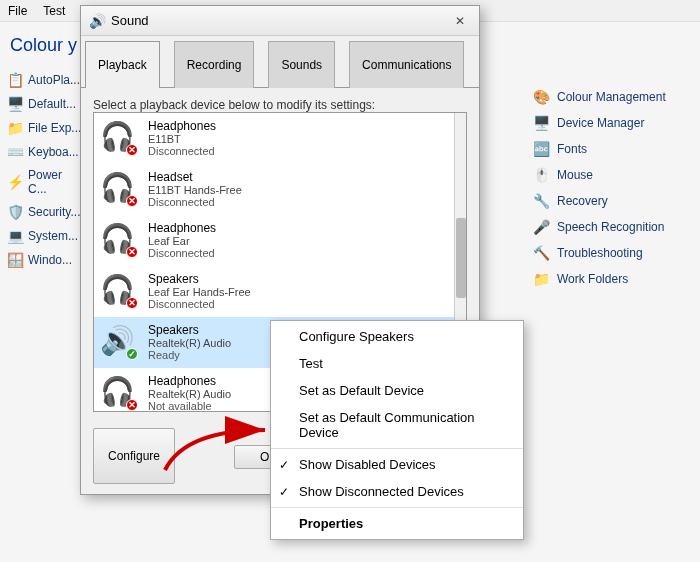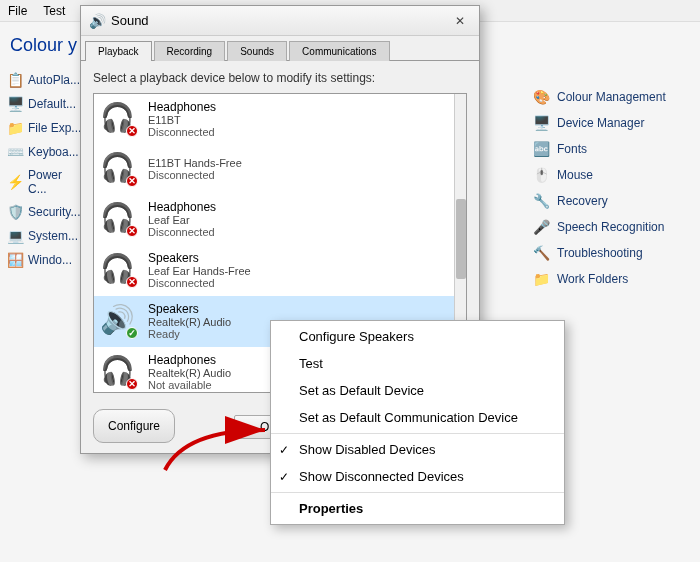--- a/index.html
+++ b/index.html
@@ -161,26 +161,26 @@
 
     
     .tabs {
       display: flex;
       padding: 4px 4px 0 4px;
       background: #f0f0f0;
       border-bottom: 1px solid #999;
     }
 
     .tab {
-      padding: 4px 12px;
-      font-size: 10px;
+      padding: 16px 12px;
+      font-size: 12px;
       cursor: pointer;
       border: 1px solid transparent;
       border-bottom: none;
-      margin-right: 2px;
+      margin-right: 14px;
       background: #d8d8d8;
       border-color: #aaa #aaa transparent #aaa;
       position: relative;
       top: 1px;
     }
 
     .tab.active {
       background: #f0f0f0;
       border-color: #999 #999 #f0f0f0 #999;
       z-index: 1;
@@ -188,21 +188,21 @@
 
     
     .dialog-content {
       padding: 10px 12px;
       background: #f0f0f0;
     }
 
     .dialog-desc {
       font-size: 12px;
       color: #333;
-      margin-bottom: 8px;
+      margin-bottom: 0;
     }
 
     
     .device-list {
       background: white;
       border: 1px solid #999;
       height: 300px;
       overflow-y: auto;
       position: relative;
     }
@@ -273,26 +273,26 @@
     }
 
     .device-state {
       font-size: 11px;
       color: #555;
     }
 
     
     .configure-btn {
       margin-top: 8px;
-      padding: 9px 14px;
+      padding: 20px 14px;
       font-size: 12px;
       background: linear-gradient(to bottom, #f8f8f8, #e0e0e0);
       border: 1px solid #aaa;
       cursor: pointer;
-      border-radius: 10px;
+      border-radius: 2px;
     }
 
     
     .dialog-buttons {
       display: flex;
       justify-content: flex-end;
       gap: 6px;
       margin-top: 10px;
     }
 
@@ -304,21 +304,21 @@
       cursor: pointer;
       border-radius: 2px;
       min-width: 70px;
     }
 
     
     .context-menu {
       position: absolute;
       top: 320px;
       left: 270px;
-      width: 295px;
+      width: 254px;
       background: white;
       border: 1px solid #aaa;
       box-shadow: 4px 4px 10px rgba(0,0,0,0.25);
       z-index: 100;
       padding: 2px 0;
     }
 
     .ctx-item {
       padding: 6px 28px;
       font-size: 13px;
@@ -503,20 +503,21 @@
           <div class="device-state">Disconnected</div>
         </div>
       </div>
 
       <div class="device-item">
         <div class="device-icon-wrap">
           <div class="device-icon-main">🎧</div>
           <div class="device-status-dot">✕</div>
         </div>
         <div class="device-info">
+          <div class="device-name">Headset</div>
           <div class="device-model">E11BT Hands-Free</div>
           <div class="device-state">Disconnected</div>
         </div>
       </div>
 
       <div class="device-item">
         <div class="device-icon-wrap">
           <div class="device-icon-main">🎧</div>
           <div class="device-status-dot">✕</div>
         </div>

